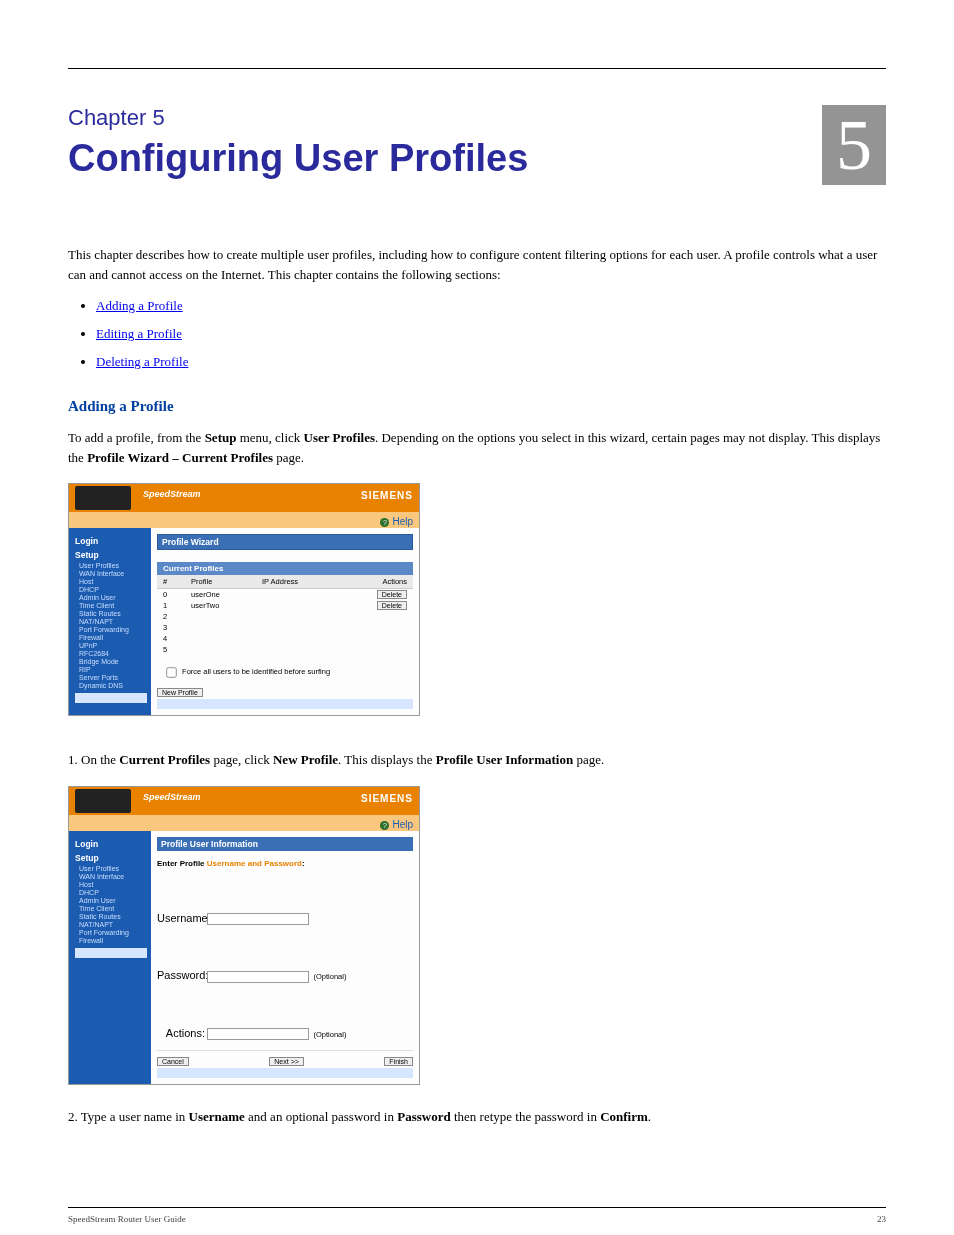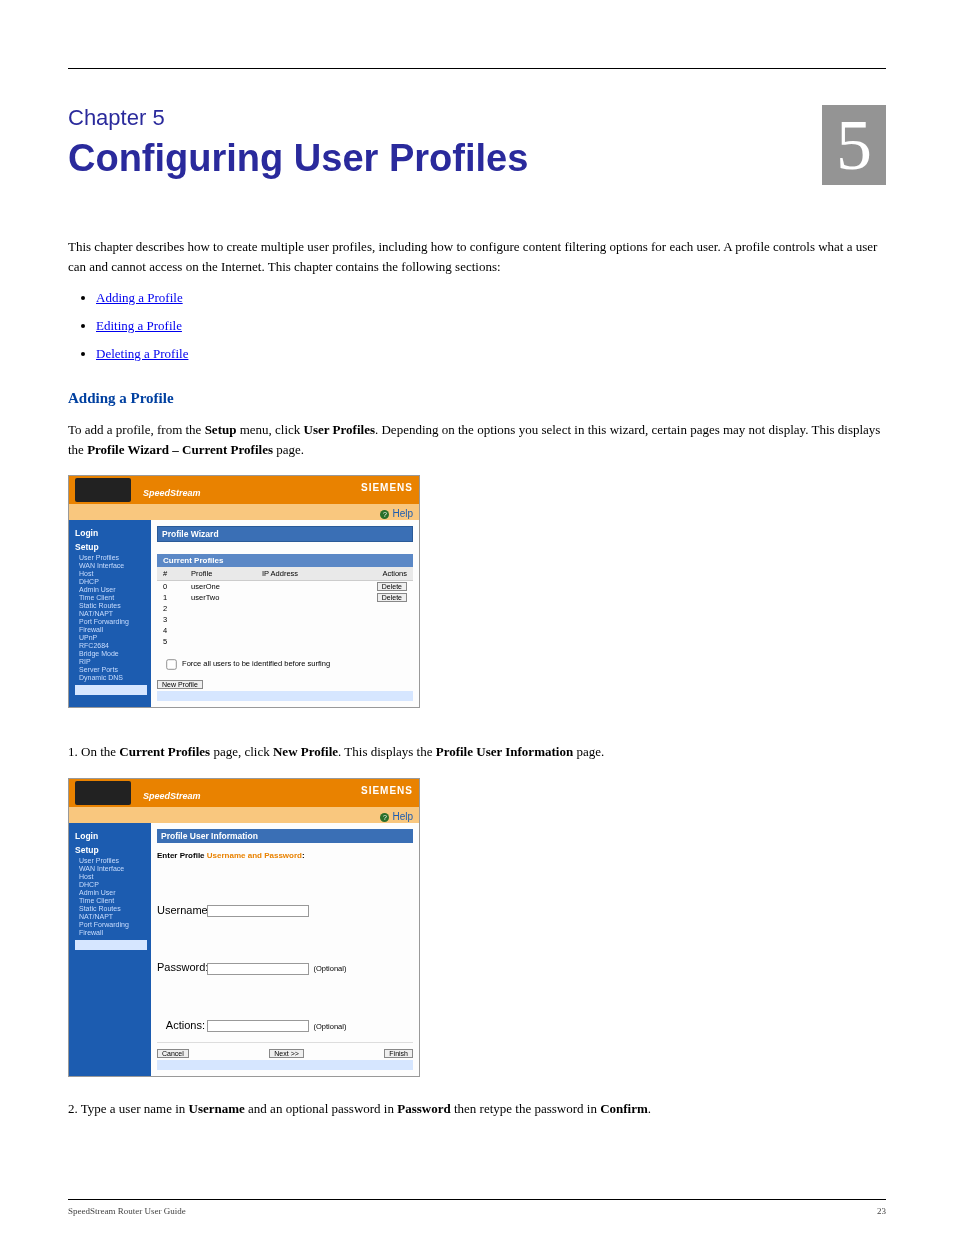--- a/index.html
+++ b/index.html
@@ -14,21 +14,21 @@
     width: 954px;
     padding: 68px 68px 40px 68px;
     box-sizing: border-box;
   }
   .rule {
     border-top: 1px solid #000;
     margin-bottom: 36px;
   }
   .chapter-row {
     position: relative;
-    margin-bottom: 20px;
+    margin-bottom: 28px;
   }
   .chapter-label {
     font-size: 22px;
     color: #2a2a9c;
     font-family: "Segoe UI", "Lucida Sans", sans-serif;
     margin-bottom: 6px;
   }
   .chapter-title {
     font-size: 38px;
     color: #2a2a9c;
@@ -93,21 +93,21 @@
     left: 6px;
     top: 2px;
     width: 56px;
     height: 24px;
     background: #222;
     border-radius: 2px;
   }
   .mini .product {
     position: absolute;
     left: 74px;
-    top: 12px;
+    top: 5px;
     color: #fff;
     font-weight: bold;
     font-style: italic;
     font-size: 9px;
   }
   .mini .brand {
     position: absolute;
     right: 6px;
     top: 6px;
     color: #fff;

